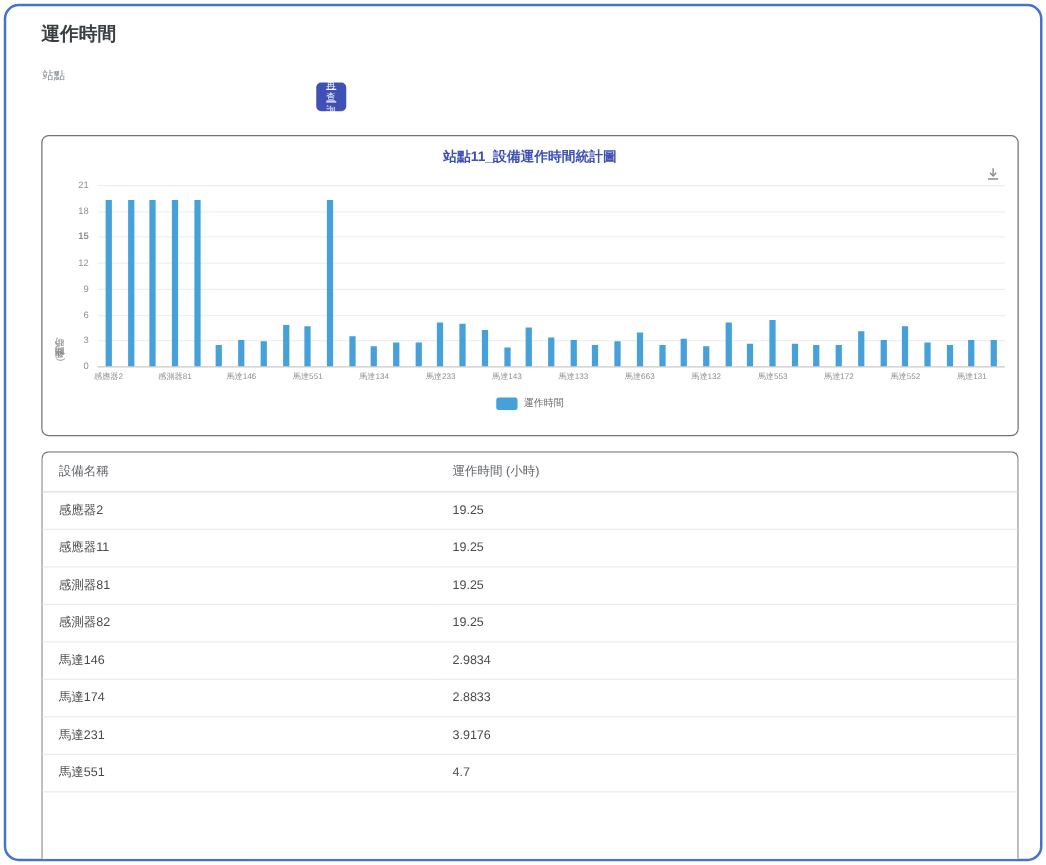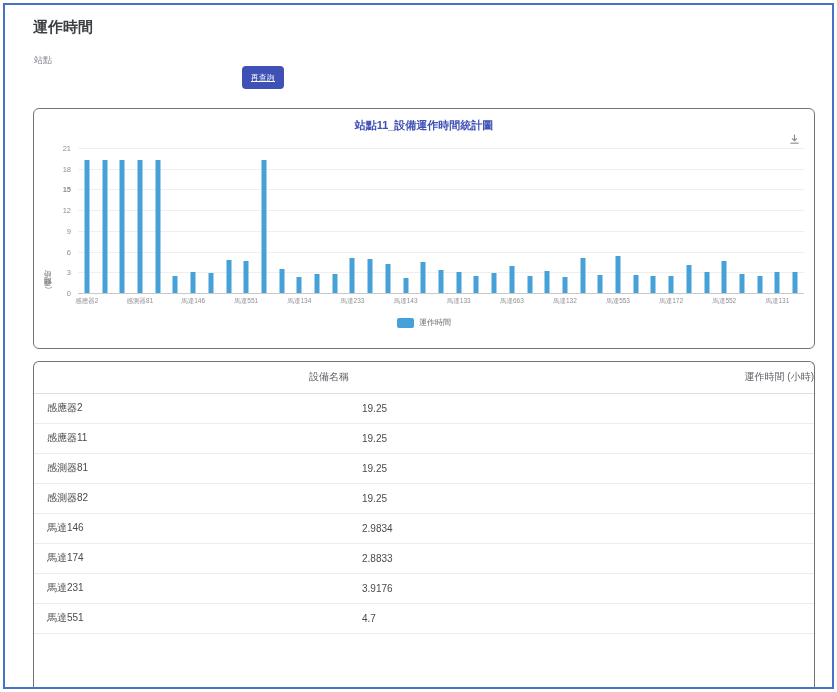--- a/index.html
+++ b/index.html
@@ -7,21 +7,21 @@
   body {
     width: 837px; height: 692px;
     background: #fff;
     font-family: "Liberation Sans", sans-serif;
     position: relative;
     overflow: hidden;
   }
   .frame {
     position: absolute; inset: 3px;
     border: 2px solid #4673c8;
-    border-radius: 0;
+    border-radius: 12px;
     background: #fff;
     overflow: hidden;
   }
   .page-title {
     position: absolute; left: 28px; top: 13px;
     font-size: 15px; font-weight: 600; color: #3c4043;
   }
   .station-label {
     position: absolute; left: 29px; top: 49px;
     font-size: 9px; color: #80868b;
@@ -37,22 +37,22 @@
     cursor: pointer;
   }
   .select .caret {
     margin-left: auto;
     width: 0; height: 0;
     border-left: 4px solid transparent;
     border-right: 4px solid transparent;
     border-top: 5px solid #5f6368;
   }
   .query-btn {
-    position: absolute; left: 237px; top: 61px;
-    width: 42px; height: 23px;
+    position: absolute; left: 248px; top: 61px;
+    width: 24px; height: 23px;
     background: #3f51b5; color: #fff;
     border: none; border-radius: 4px;
     font-size: 7.5px; font-family: "Liberation Sans", sans-serif;
     display: flex; align-items: center; justify-content: center;
     cursor: pointer; letter-spacing: 0.5px; text-decoration: underline;
   }
   .card {
     position: absolute; left: 28px;
     width: 782px;
     background: #fff;
@@ -111,21 +111,21 @@
     width: 17px; height: 10px; border-radius: 2px;
     background: #45a1d8;
   }
   .legend .legend-text { font-size: 8px; color: #6b6b6b; }
   .table-card { top: 356px; height: 340px; border-bottom: none; }
   table.uptime {
     width: 100%; border-collapse: collapse;
     font-size: 10px;
   }
   table.uptime th {
-    text-align: right; font-weight: normal;
+    text-align: left; font-weight: normal;
     color: #5f6368; font-size: 10px;
     height: 31px; padding: 0 0 0 13px;
     border-bottom: 1px solid #e0e0e0;
   }
   table.uptime td {
     color: #4a4a4a; height: 30px;
     padding: 0 0 0 13px;
     border-bottom: 1px solid #ececec;
   }
   table.uptime .col-hours { width: 465px; }

